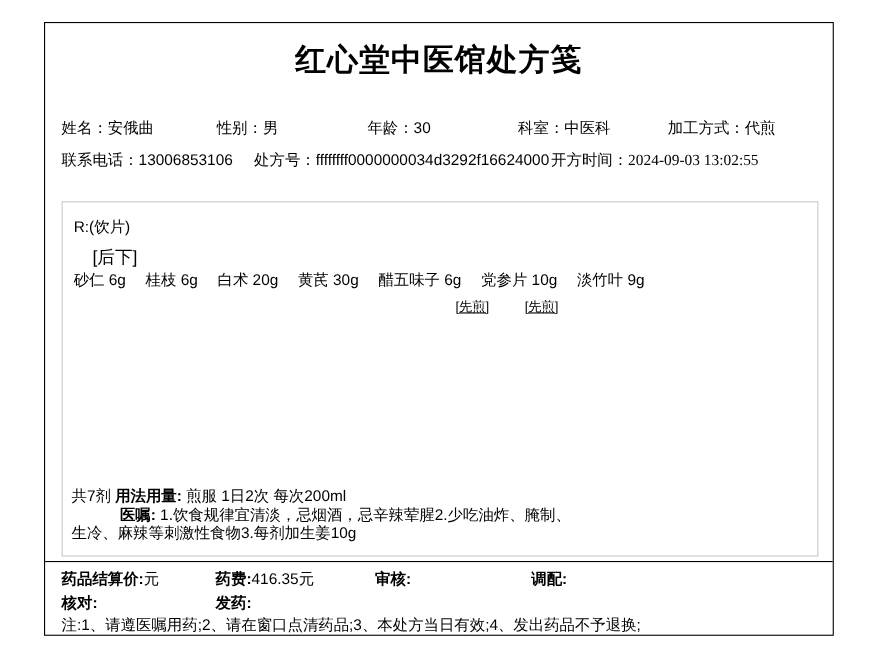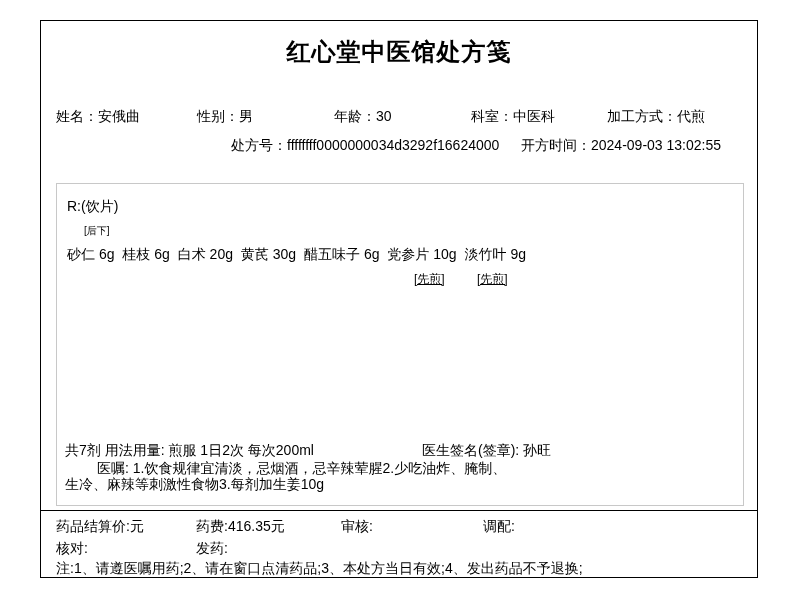--- a/index.html
+++ b/index.html
@@ -20,69 +20,69 @@
     height: 556px;
     border: 1px solid #000000;
     background: #ffffff;
   }
   .title {
     position: absolute;
     top: 15px;
     left: 0;
     width: 100%;
     text-align: center;
-    font-size: 24px;
+    font-size: 28px;
     font-weight: bold;
     letter-spacing: 1px;
   }
   .hfield { position: absolute; white-space: nowrap; }
   .r1 { top: 87px; }
   .r2 { top: 116px; }
   .f-name { left: 15px; }
   .f-sex  { left: 156px; }
   .f-age  { left: 293px; }
   .f-dept { left: 430px; }
   .f-proc { left: 566px; }
   .f-tel  { left: 15px; }
   .f-rxno { left: 190px; }
-  .f-time { left: 480px; }
+  .f-time { left: 460px; font-family: Liberation Serif, serif; }
 
   .main-box {
     position: absolute;
     left: 15px;
     top: 162px;
     width: 686px;
     height: 321px;
     border: 1px solid #c8c8c8;
     display: flex;
   }
   .diag-cell {
     width: 134px;
     border-right: 1px solid #c8c8c8;
     padding: 13px 0 0 10px;
     box-sizing: border-box;
     white-space: nowrap;
   }
   .rx-cell { position: relative; flex: 1; }
   .rx-header { position: absolute; left: 10px; top: 14px; text-align: center; }
-  .tag-houxia { position: absolute; left: 27px; top: 40px; font-size: 10px; }
+  .tag-houxia { position: absolute; left: 27px; top: 40px; font-size: 16px; }
   .herbs { position: absolute; left: 10px; white-space: nowrap; }
   .herbs1 { top: 62px; }
-  .herbs1 .herb { margin-right: 4px; }
+  .herbs1 .herb { margin-right: 14px; }
   .herbs2 { top: 109px; }
   .herbs2 .herb { margin-right: 11px; }
   .herb:last-child { margin-right: 17px; }
   .tag-xj { position: absolute; top: 87px; font-size: 12px; text-decoration: underline; }
   .tag-xj1 { left: 357px; }
   .tag-xj2 { left: 420px; }
   .usage-row { position: absolute; left: 8px; right: 8px; top: 258px; white-space: nowrap; }
   .doctor { position: absolute; left: 357px; top: 0; }
-  .advice-line1 { position: absolute; left: 8px; top: 276px; white-space: nowrap; padding-left: 32px; }
+  .advice-line1 { position: absolute; left: 20px; top: 276px; white-space: nowrap; padding-left: 32px; }
   .advice-line2 { position: absolute; left: 8px; top: 292px; white-space: nowrap; }
-  .blabel { font-weight: normal; }
+  .blabel { font-weight: bold; }
 
   .footer-sep {
     position: absolute;
     left: 0;
     top: 489px;
     width: 100%;
     border-top: 1px solid #000000;
   }
   .ffield { position: absolute; white-space: nowrap; }
   .fr1 { top: 497px; }
@@ -99,20 +99,21 @@
 <div class="sheet">
 
   <div class="title">红心堂中医馆处方笺</div>
 
   <div class="hfield r1 f-name"><span>姓名：</span><span>安俄曲</span></div>
   <div class="hfield r1 f-sex"><span>性别：</span><span>男</span></div>
   <div class="hfield r1 f-age"><span>年龄：</span><span>30</span></div>
   <div class="hfield r1 f-dept"><span>科室：</span><span>中医科</span></div>
   <div class="hfield r1 f-proc"><span>加工方式：</span><span>代煎</span></div>
 
+  <div class="hfield r2 f-tel"><span>联系电话：</span><span>13006853106</span></div>
   <div class="hfield r2 f-rxno"><span>处方号：</span><span>ffffffff0000000034d3292f16624000</span></div>
   <div class="hfield r2 f-time"><span>开方时间：</span><span>2024-09-03 13:02:55</span></div>
 
   <div class="main-box">
 
     <div class="rx-cell">
       <div class="rx-header">R:(饮片)</div>
       <div class="tag-houxia">[后下]</div>
 
       <div class="herbs herbs1">
@@ -124,21 +125,20 @@
         <span class="herb">党参片 10g</span>
         <span class="herb">淡竹叶 9g</span>
       </div>
 
       <div class="tag-xj tag-xj1">[先煎]</div>
       <div class="tag-xj tag-xj2">[先煎]</div>
 
 
       <div class="usage-row">
         <span>共7剂 </span><span class="blabel">用法用量:</span><span> 煎服 1日2次 每次200ml</span>
-        <span class="doctor"><span class="blabel">医生签名(签章):</span><span> 孙旺</span></span>
       </div>
 
       <div class="advice-line1"><span class="blabel">医嘱:</span><span> 1.饮食规律宜清淡，忌烟酒，忌辛辣荤腥2.少吃油炸、腌制、</span></div>
       <div class="advice-line2">生冷、麻辣等刺激性食物3.每剂加生姜10g</div>
     </div>
   </div>
 
   <div class="footer-sep"></div>
 
   <div class="ffield fr1 fc1"><span class="blabel">药品结算价:</span><span>元</span></div>

